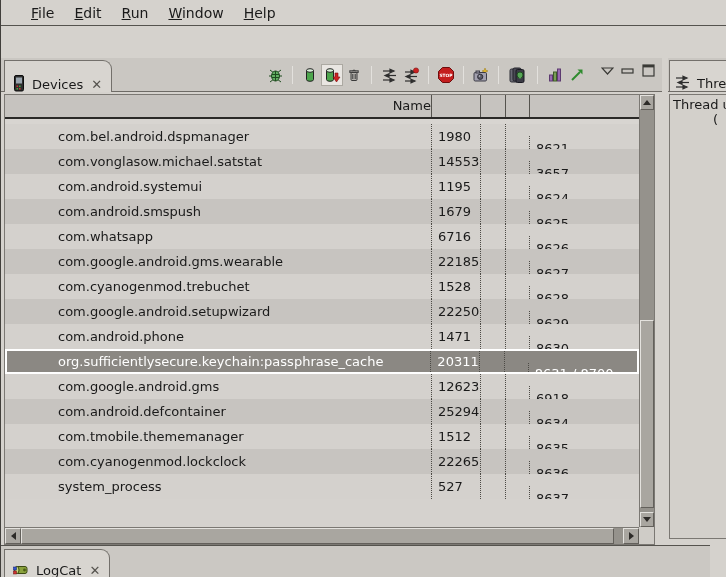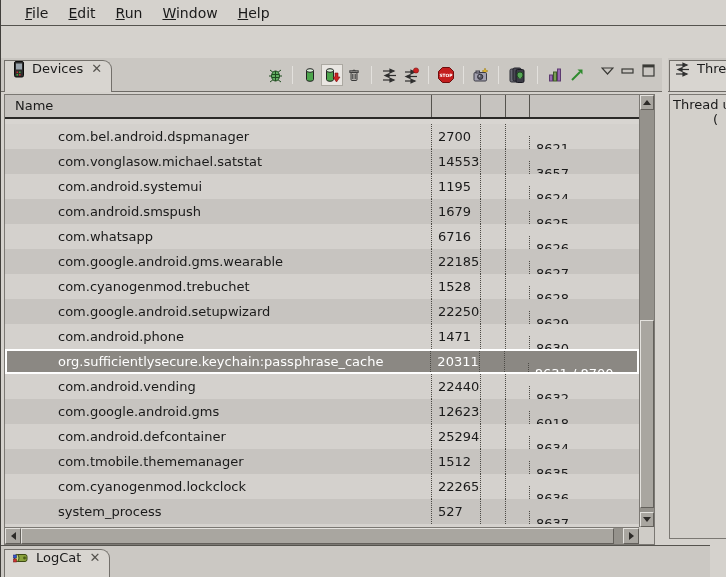--- a/index.html
+++ b/index.html
@@ -5,54 +5,54 @@
   * { margin:0; padding:0; box-sizing:border-box; }
   html,body { width:726px; height:577px; }
   body { font-family:"DejaVu Sans","Liberation Sans",sans-serif; font-size:13px; color:#1a1a1a; }
 
   .window { position:relative; width:726px; height:577px; background:#d5d2cd;
             border-left:1px solid #413f3b; overflow:hidden; }
 
   
   .menubar { position:absolute; top:0; left:0; right:0; height:26px;
              border-bottom:1px solid #55534e; display:flex; align-items:center;
-             padding-left:14px; font-size:14px; }
+             padding-left:20px; font-size:14px; }
   .menu-item { padding:3px 10px; cursor:default; }
   .menu-item .mn { text-decoration:underline; }
 
   
   .main { position:absolute; top:58px; left:0; width:726px; height:487px; display:flex; }
   .devices-panel { position:relative; width:661px; height:487px; }
   .sash { width:6px; }
   .threads-panel { position:relative; flex:1; height:487px; overflow:hidden; }
 
   
   .tabbar { position:absolute; top:0; left:0; right:0; height:34px;
             background:#cac7c2; border-bottom:1px solid #6e6b66; }
   .tab { position:absolute; left:3px; top:2px; bottom:0; background:#d8d5d0;
          border:1px solid #73706b; border-bottom:none; border-radius:0 9px 0 0;
-         display:flex; align-items:flex-start; gap:6px; padding:0 9px 0 7px; white-space:nowrap; }
+         display:flex; align-items:flex-end; gap:6px; padding:0 9px 0 7px; white-space:nowrap; }
   .tab .close { color:#55534e; font-size:13px; padding-left:2px; }
 
   
   .view-toolbar { position:absolute; right:74px; top:4px; height:26px;
                   display:flex; align-items:center; }
   .tbtn { width:22px; height:22px; display:flex; align-items:center; justify-content:center; }
   .tbtn.highlighted { background:#e9e6e2; border:1px solid #aca9a2; }
   .tsep { width:1px; height:18px; background:#8f8c86; border-right:1px solid #e3e1dd; margin:0 6px; }
   .win-ctrls { position:absolute; right:6px; top:6px; display:flex; align-items:center; gap:7px; }
 
   
   .content { position:absolute; top:36px; left:3px; width:651px; height:451px;
              border:1px solid #7b7873; background:#d5d2ce; display:flex; flex-direction:column; }
   .table-area { flex:1; display:flex; overflow:hidden; }
   .grid { width:634px; display:flex; flex-direction:column; }
   .thead { display:flex; height:24px; background:#c6c3bf; border-bottom:2px solid #2a2927; }
   .thead .hcell { line-height:22px; }
-  .h-name { width:426px; padding-left:10px; }
+  .h-name { width:426px; padding-left:10px;text-align:right; }
   .h-pid { width:49px; border-left:1px solid #55534e; }
   .h-a { width:25px; border-left:1px solid #55534e; }
   .h-b { width:24px; border-left:1px solid #55534e; }
   .h-port { width:110px; border-left:1px solid #55534e; }
   .strip { height:5px; background:#d8d5d1; }
   .rows { }
   .row { display:flex; height:25px; line-height:25px; }
   .row:nth-child(odd)  { background:#d4d1cd; }
   .row:nth-child(even) { background:#c7c4c0; }
   .cell { overflow:hidden; white-space:nowrap; }
@@ -269,21 +269,21 @@
               <div class="hcell h-name">Name</div>
               <div class="hcell h-pid"></div>
               <div class="hcell h-a"></div>
               <div class="hcell h-b"></div>
               <div class="hcell h-port"></div>
             </div>
             <div class="strip"></div>
             <div class="rows" id="rows">
   <div class="row">
     <div class="cell c-name">com.bel.android.dspmanager</div>
-    <div class="cell c-pid">2700</div>
+    <div class="cell c-pid">1980</div>
     <div class="cell c-a"></div>
     <div class="cell c-b"></div>
     <div class="cell c-port">8621</div>
   </div>
 
   <div class="row">
     <div class="cell c-name">com.vonglasow.michael.satstat</div>
     <div class="cell c-pid">14553</div>
     <div class="cell c-a"></div>
     <div class="cell c-b"></div>
@@ -347,27 +347,20 @@
   </div>
 
   <div class="row selected">
     <div class="cell c-name">org.sufficientlysecure.keychain:passphrase_cache</div>
     <div class="cell c-pid">20311</div>
     <div class="cell c-a"></div>
     <div class="cell c-b"></div>
     <div class="cell c-port">8631 / 8700</div>
   </div>
 
-  <div class="row">
-    <div class="cell c-name">com.android.vending</div>
-    <div class="cell c-pid">22440</div>
-    <div class="cell c-a"></div>
-    <div class="cell c-b"></div>
-    <div class="cell c-port">8632</div>
-  </div>
 
   <div class="row">
     <div class="cell c-name">com.google.android.gms</div>
     <div class="cell c-pid">12623</div>
     <div class="cell c-a"></div>
     <div class="cell c-b"></div>
     <div class="cell c-port">6918</div>
   </div>
 
   <div class="row">

